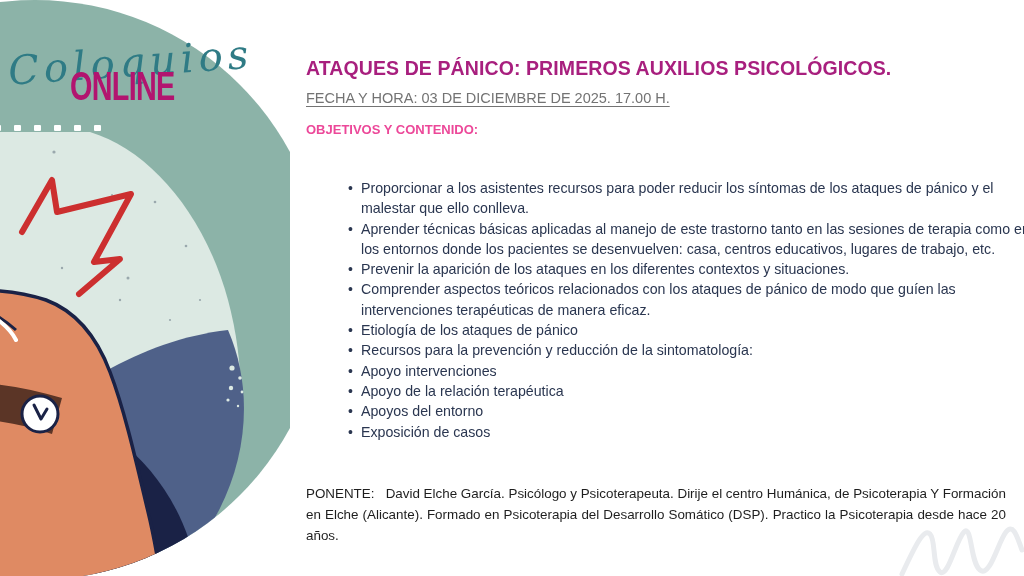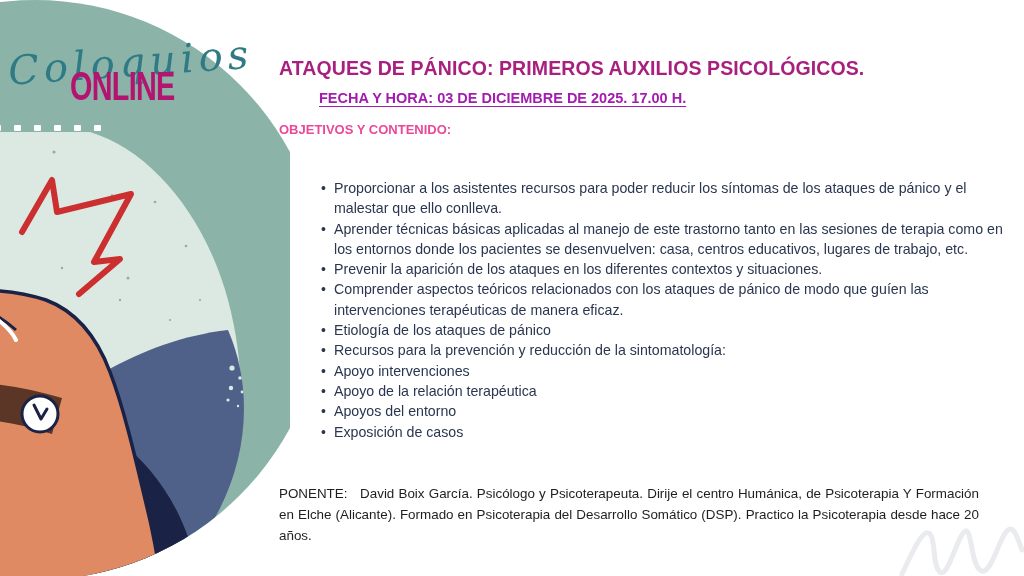--- a/index.html
+++ b/index.html
@@ -65,45 +65,44 @@
     color: #b2146f;
     letter-spacing: -1px;
     transform: scaleX(0.72);
     transform-origin: left top;
     white-space: nowrap;
   }
 
   
   .content {
     position: absolute;
-    left: 279px;
+    left: 306px;
     top: 0;
     width: 700px;
     height: 576px;
   }
   .title {
     position: absolute;
     left: 0;
     top: 44px;
     font-size: 19.5px;
     font-weight: bold;
     color: #a81f7e;
     letter-spacing: 0.1px;
     white-space: nowrap;
   }
   .datetime {
     position: absolute;
     left: 0;
     top: 90px;
     font-size: 14.5px;
-    font-weight: bold;
-    color: #a21caf;
+    font-weight: normal;
+    color: #737373;
     text-decoration: underline;
     text-underline-offset: 3px;
-    margin-left: 40px;
   }
   .objectives-label {
     position: absolute;
     left: 0;
     top: 122px;
     font-size: 13px;
     font-weight: bold;
     color: #ec4899;
   }
   .bullets {
@@ -254,21 +253,21 @@
       <li>Recursos para la prevención y reducción de la sintomatología:</li>
       <li>Apoyo intervenciones</li>
       <li>Apoyo de la relación terapéutica</li>
       <li>Apoyos del entorno</li>
       <li>Exposición de casos</li>
     </ul>
 
     <p class="ponente">
       <b>PONENTE:</b>
       <span>&nbsp;</span>
-      <b>David Boix García.</b>
+      <b>David Elche García.</b>
       <span>Psicólogo y Psicoterapeuta. Dirije el centro Humánica, de Psicoterapia Y Formación en Elche (Alicante). Formado en Psicoterapia del Desarrollo Somático (DSP). Practico la Psicoterapia desde hace 20 años.</span>
     </p>
   </div>
 
   <div class="watermark">
     <svg width="130" height="60" viewBox="0 0 130 60" xmlns="http://www.w3.org/2000/svg">
       <path d="M 8 58 C 22 28 30 12 36 18 C 42 24 38 50 46 56 C 54 62 62 24 70 16
                C 78 8 76 46 86 54 C 96 62 104 26 112 16 C 120 6 124 24 128 34" fill="none" stroke="#e9ebee" stroke-width="5" stroke-linecap="round"></path>
     </svg>
   </div>

